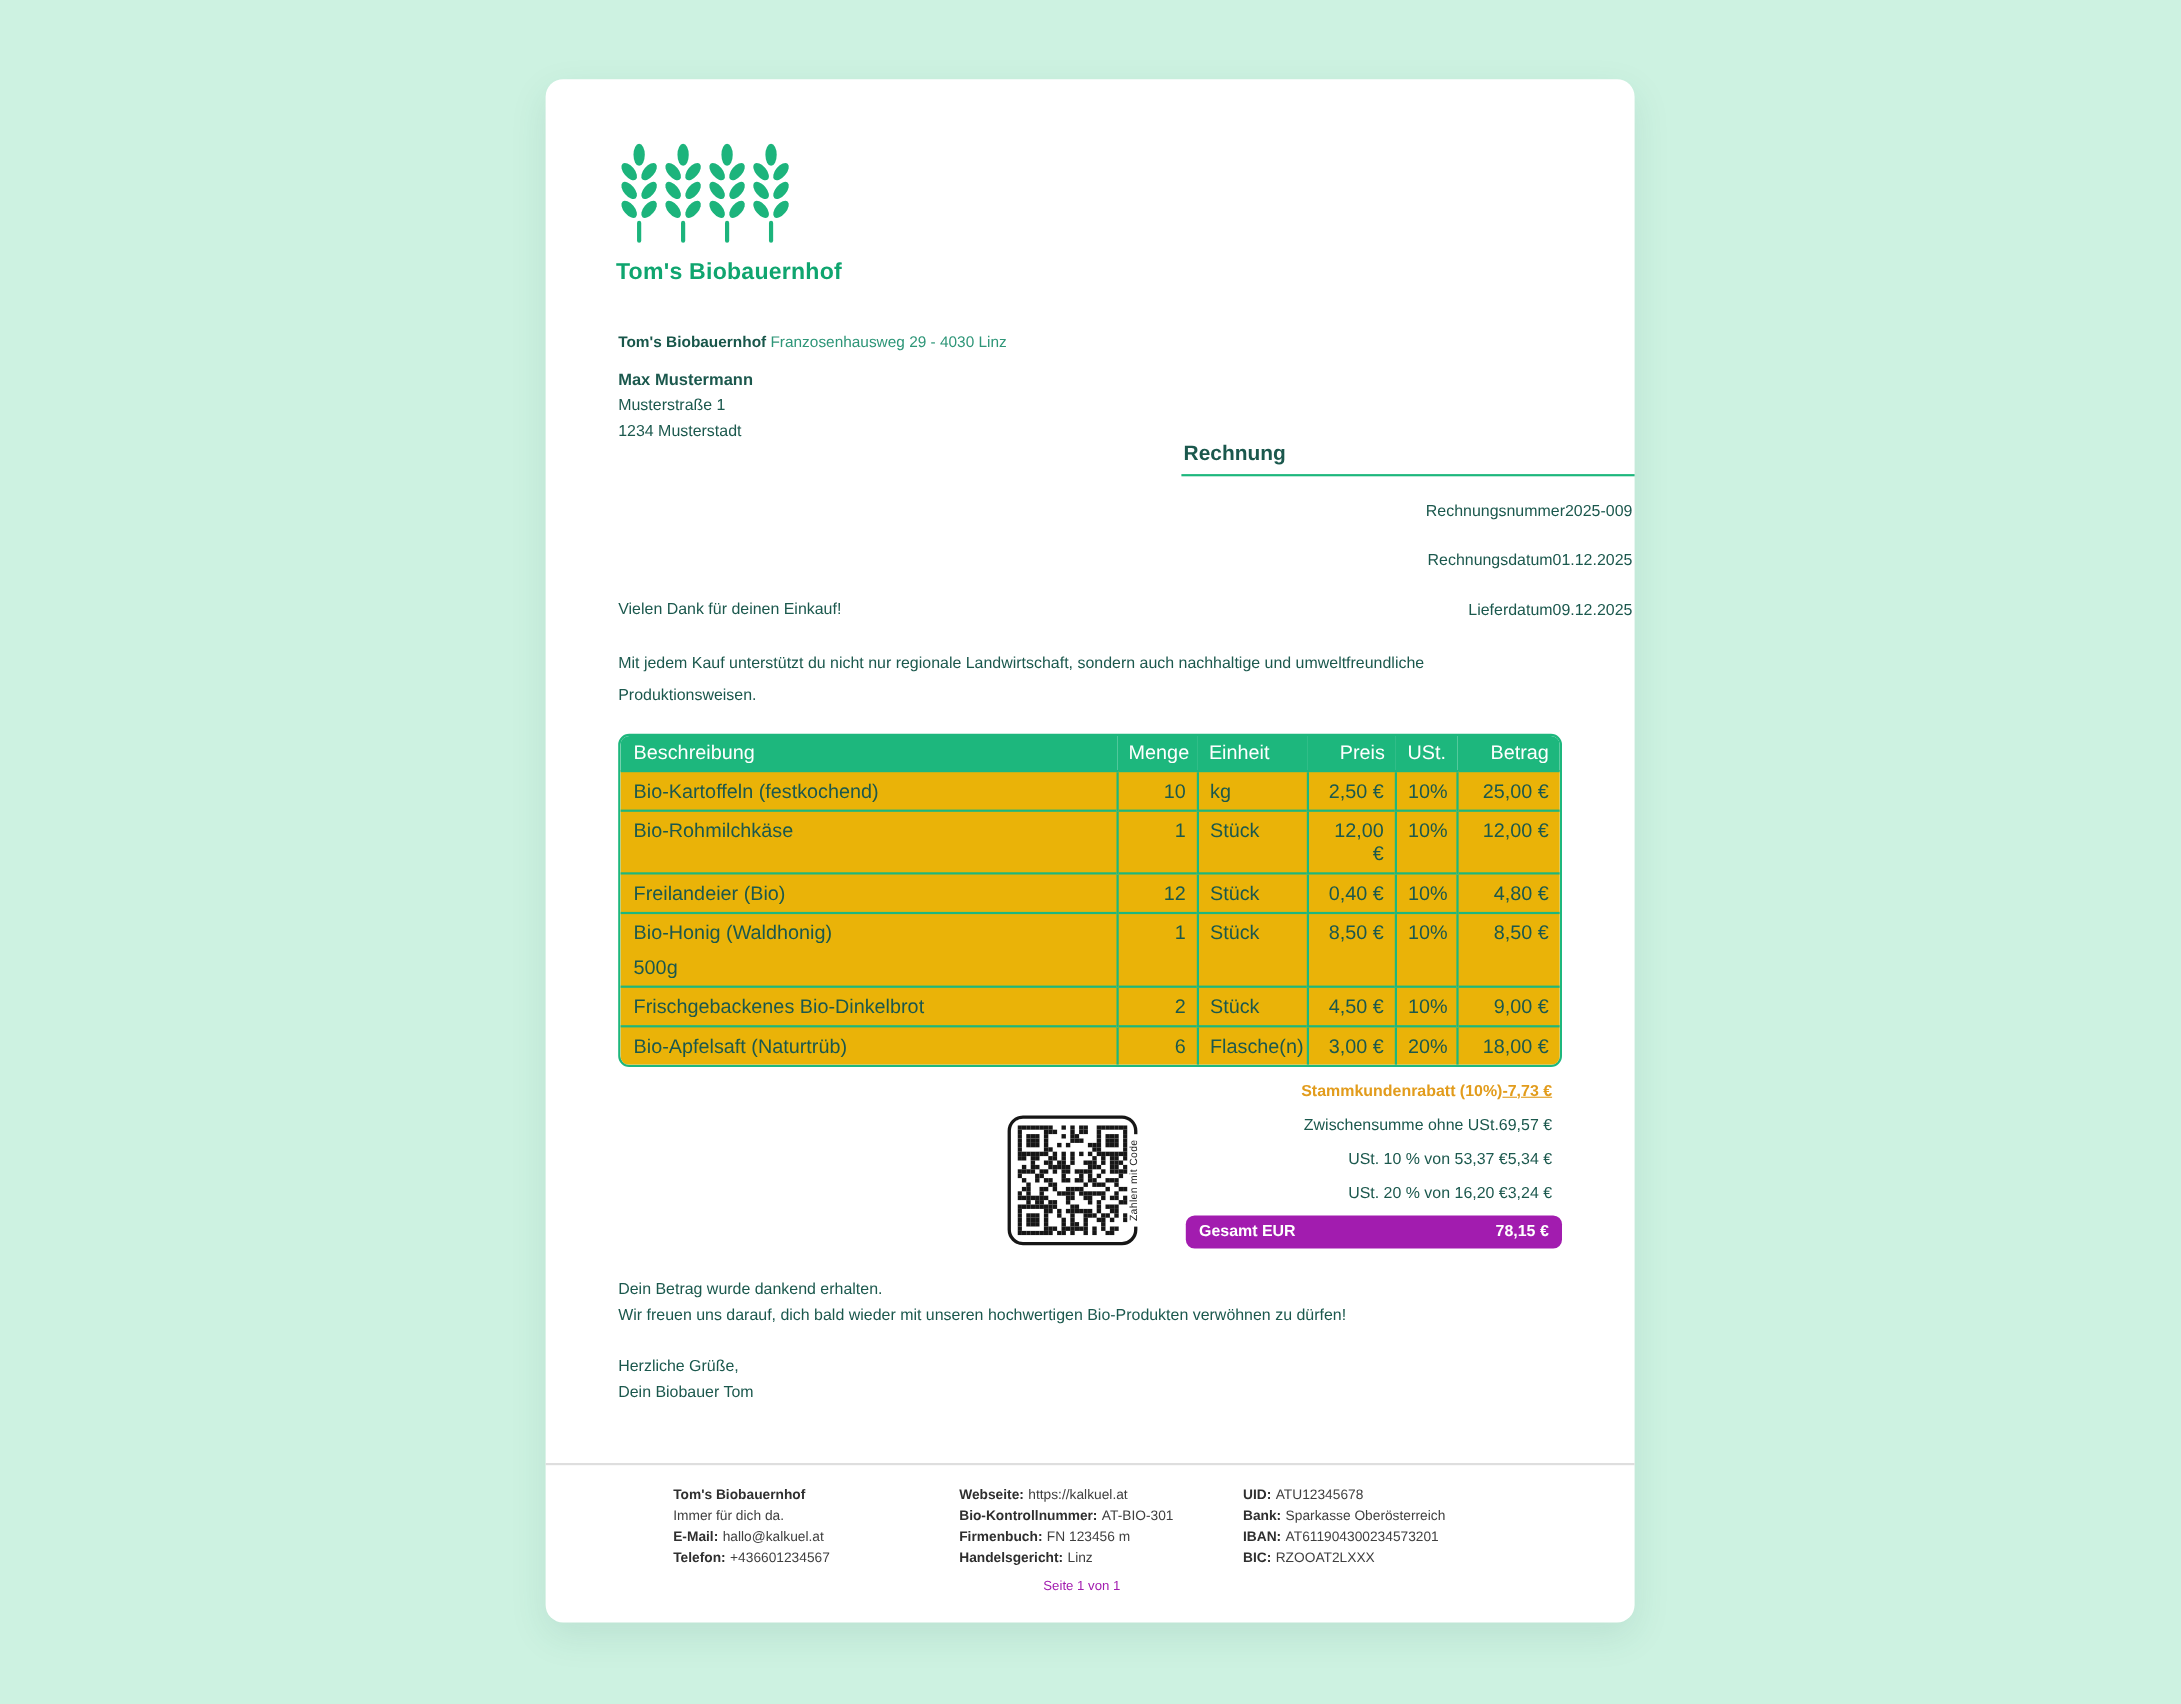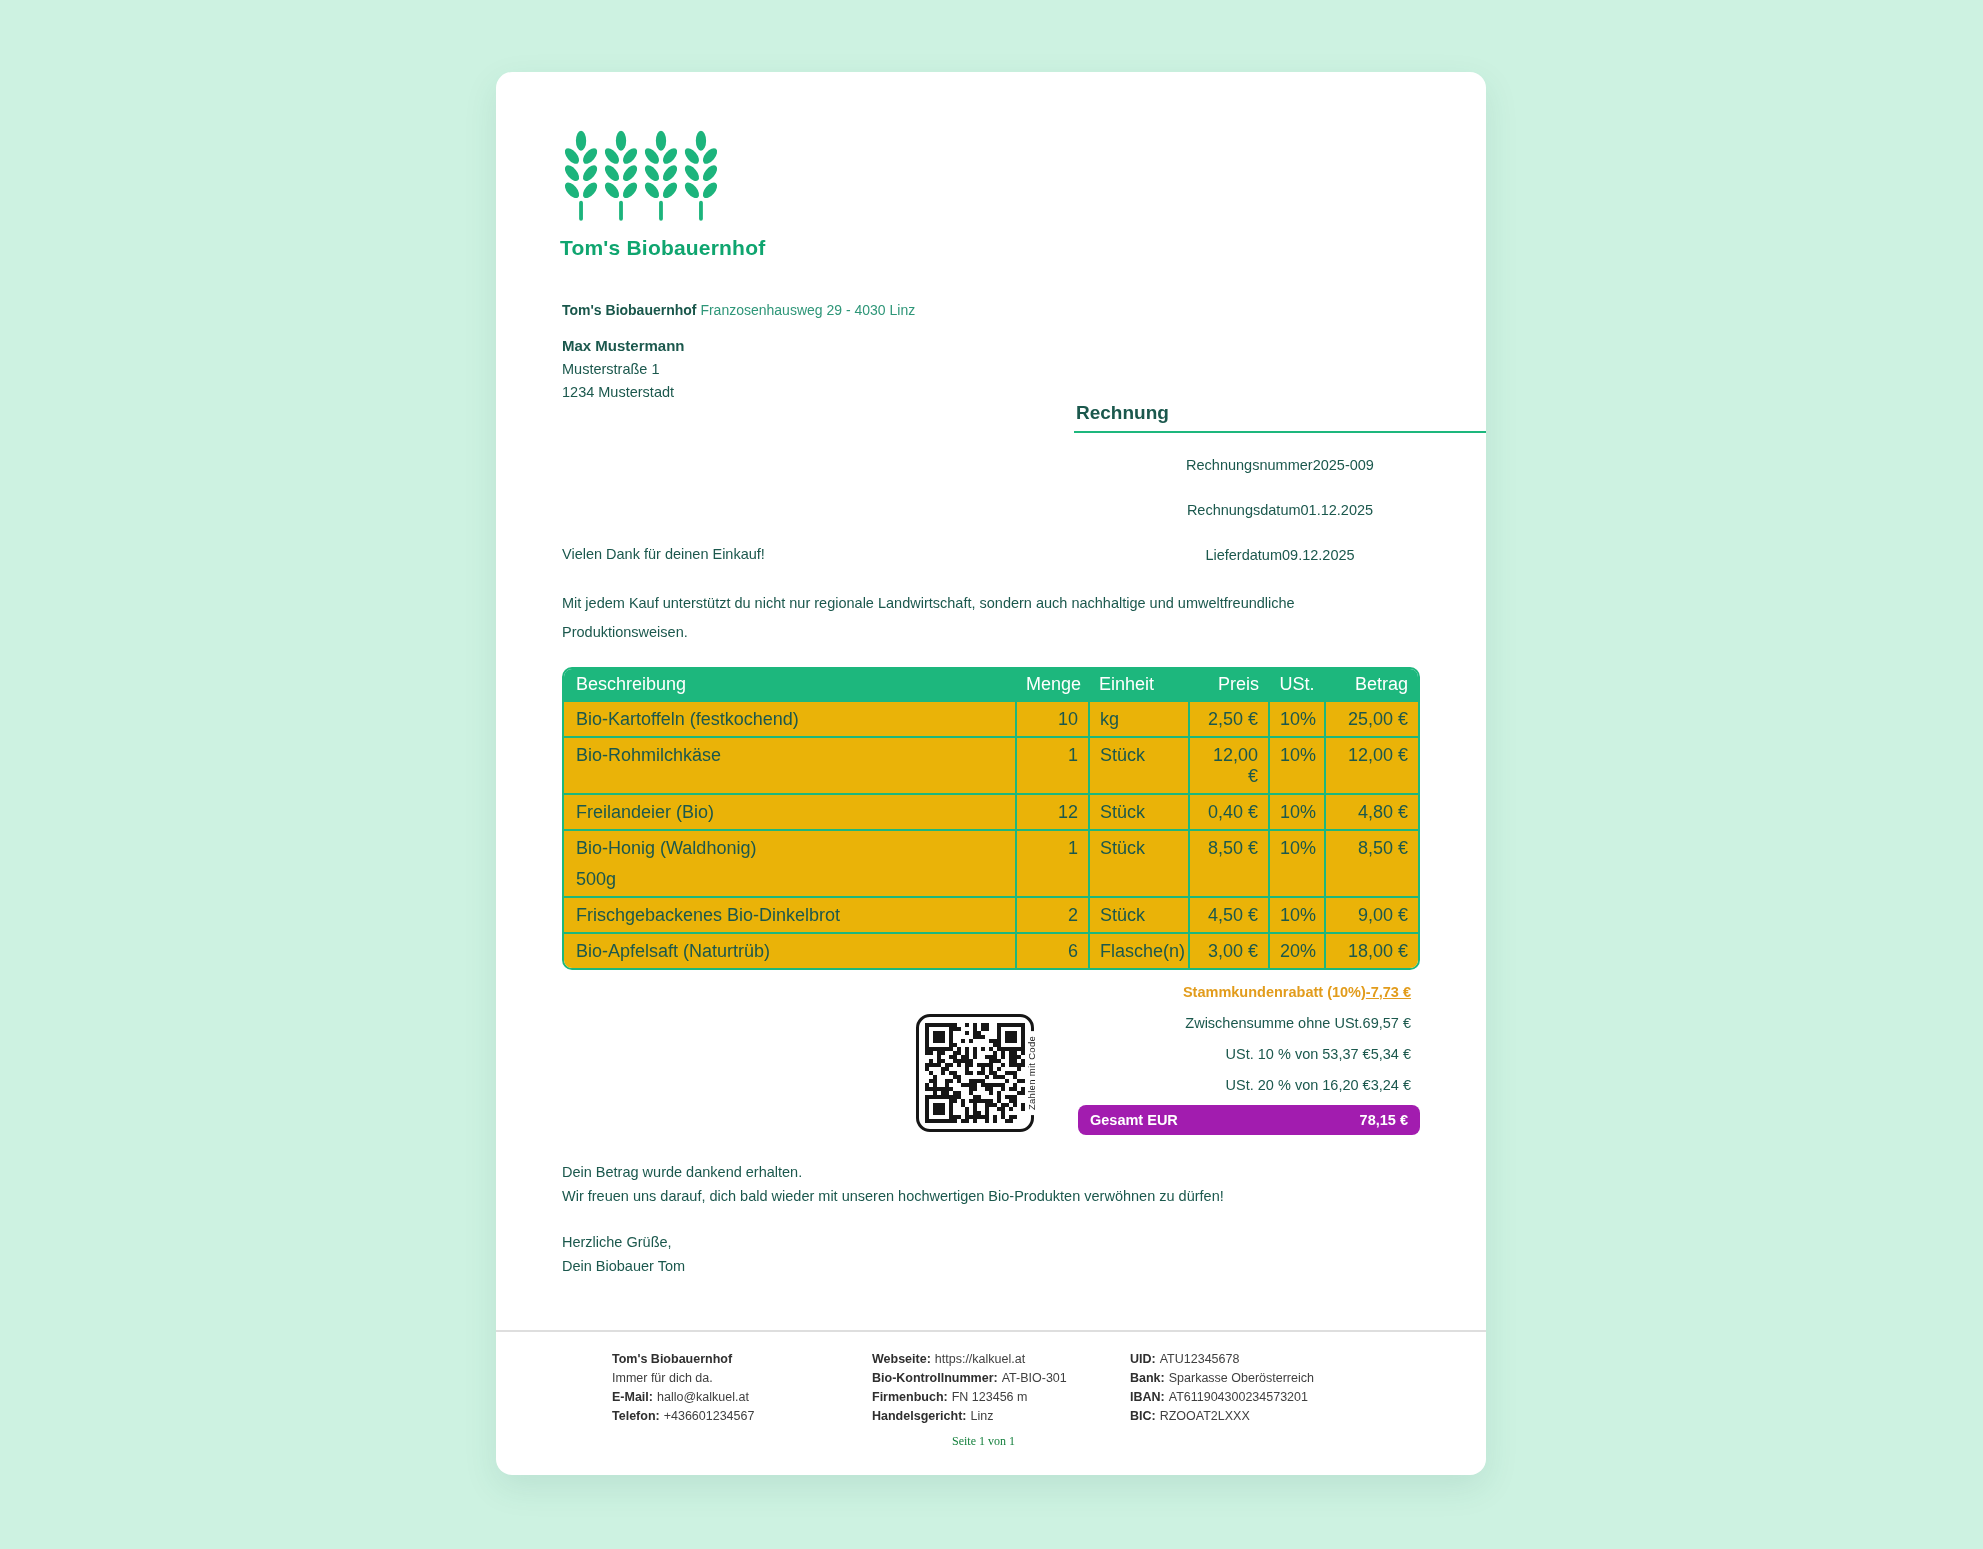--- a/index.html
+++ b/index.html
@@ -26,21 +26,21 @@
   .sender-line{position:absolute;left:66px;top:230px;font-size:14px;}
   .sender-line .s-name{font-weight:bold;color:#18564a;}
   .sender-line .s-addr{color:#2e9678;}
   .recipient{position:absolute;left:66px;top:262px;font-size:14.5px;line-height:23.5px;}
   .recipient .r-name{font-weight:bold;font-size:15px;}
 
   
   .meta{position:absolute;left:578px;top:330px;width:412px;font-size:14.5px;}
   .meta-title{font-weight:bold;font-size:19px;padding:0 0 7px 2px;border-bottom:2px solid #1db77d;}
   .meta-rows{margin-top:5px;}
-  .meta-row{display:flex;justify-content:center;line-height:25px;padding:0 2px;margin-top:20px;}
+  .meta-row{display:flex;justify-content:flex-end;line-height:25px;padding:0 2px;margin-top:20px;}
 
   
   .thanks{position:absolute;left:66px;top:474px;font-size:14.5px;}
   .intro-par{position:absolute;left:66px;top:517px;width:860px;font-size:14.5px;line-height:29px;}
 
   
   .items-wrap{
     position:absolute;left:66px;top:595px;width:858px;box-sizing:border-box;
     border:2px solid #1db77d;border-radius:10px;overflow:hidden;
   }
@@ -90,21 +90,21 @@
   .closing1{position:absolute;left:66px;top:1089px;font-size:14.5px;line-height:23.5px;}
   .closing2{position:absolute;left:66px;top:1159px;font-size:14.5px;line-height:23.5px;}
 
   
   .divider{position:absolute;left:0;right:0;top:1258px;height:2px;background:#dedede;}
   .footer-col{position:absolute;top:1278px;font-size:12.5px;line-height:19px;color:#3f3f3f;}
   .footer-col .lbl{font-weight:bold;color:#2f2f2f;margin-right:4px;}
   .fc0{left:116px;}
   .fc1{left:376px;}
   .fc2{left:634px;}
-  .page-num{position:absolute;left:0;right:15px;top:1362px;text-align:center;font-size:12px;color:#15803d;font-family:Liberation Serif, serif;}
+  .page-num{position:absolute;left:0;right:15px;top:1362px;text-align:center;font-size:12px;color:#a21caf;}
 </style>
 </head>
 <body>
 
 <div class="card">
 
   <svg class="wheat" viewBox="0 0 166 96" aria-hidden="true">
     <defs>
       <g id="stalk" fill="#1cb47c">
         <rect x="18" y="74" width="4" height="21" rx="2"></rect>

